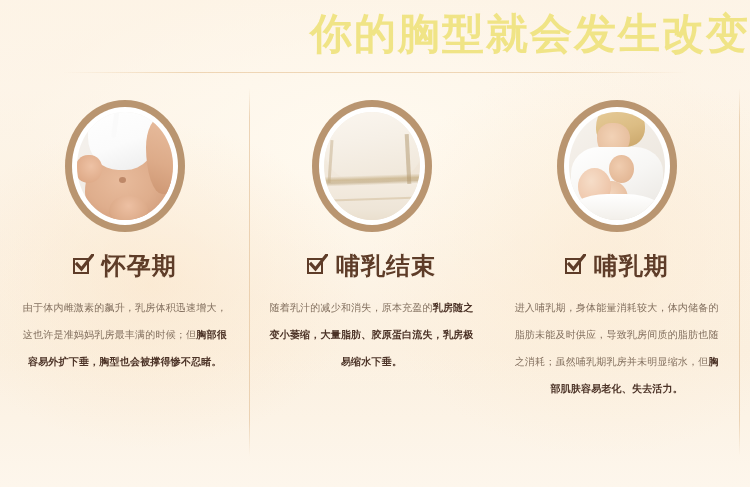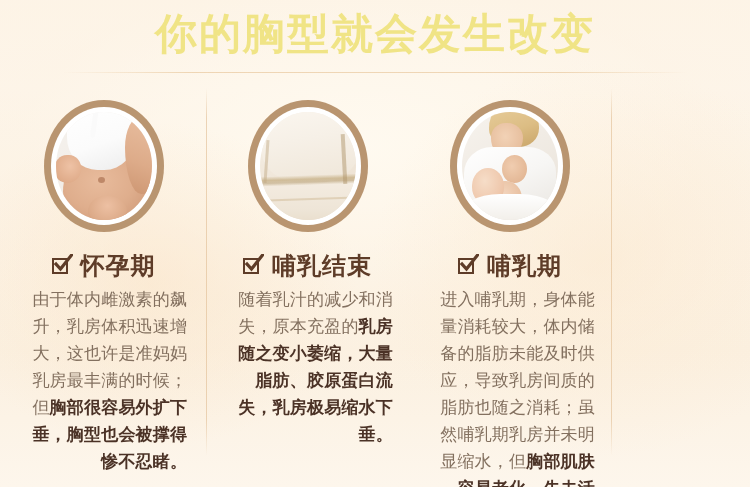--- a/index.html
+++ b/index.html
@@ -41,21 +41,21 @@
     background: radial-gradient(ellipse at center, rgba(251,232,206,0.5) 0%, rgba(251,232,206,0) 70%);
     pointer-events: none;
   }
 
   
   .title {
     position: absolute;
     top: 6px;
     left: 0;
     width: 750px;
-    text-align: center;
+    text-align: right;
     font-size: 42px;
     line-height: 56px;
     font-weight: 700;
     letter-spacing: 2px;
     color: #f0e486;
     z-index: 4;
     white-space: nowrap;
   }
 
   .title-underline {
@@ -66,21 +66,21 @@
     height: 1px;
     background: linear-gradient(90deg, rgba(238,212,176,0) 0%, rgba(234,203,163,0.75) 20%, rgba(234,203,163,0.75) 80%, rgba(238,212,176,0) 100%);
     z-index: 3;
   }
 
   
   .columns {
     position: absolute;
     top: 88px;
     left: 0;
-    width: 612px;
+    width: 740px;
     height: 380px;
     display: flex;
     z-index: 5;
   }
   .col {
     position: relative;
     box-sizing: border-box;
     height: 100%;
   }
   .col-0 { width: 253px; padding: 0 18px; }
@@ -315,25 +315,25 @@
     font-size: 24px;
     font-weight: 700;
     letter-spacing: 1px;
     line-height: 28px;
     color: #5e3c28;
     white-space: nowrap;
   }
 
   
   .body-text {
-    margin-top: 6px;
-    font-size: 17px;
+    margin-top: 14px;
+    font-size: 10px;
     line-height: 27px;
     color: #83705f;
-    text-align: right;
+    text-align: center;
     letter-spacing: 0.2px;
   }
   .col-0 .body-text { padding: 0 2px; }
   .col-1 .body-text { padding: 0 1px; }
   .col-2 .body-text { padding: 0 1px; }
 
   .body-text b {
     color: #4b3226;
     font-weight: 700;
   }

